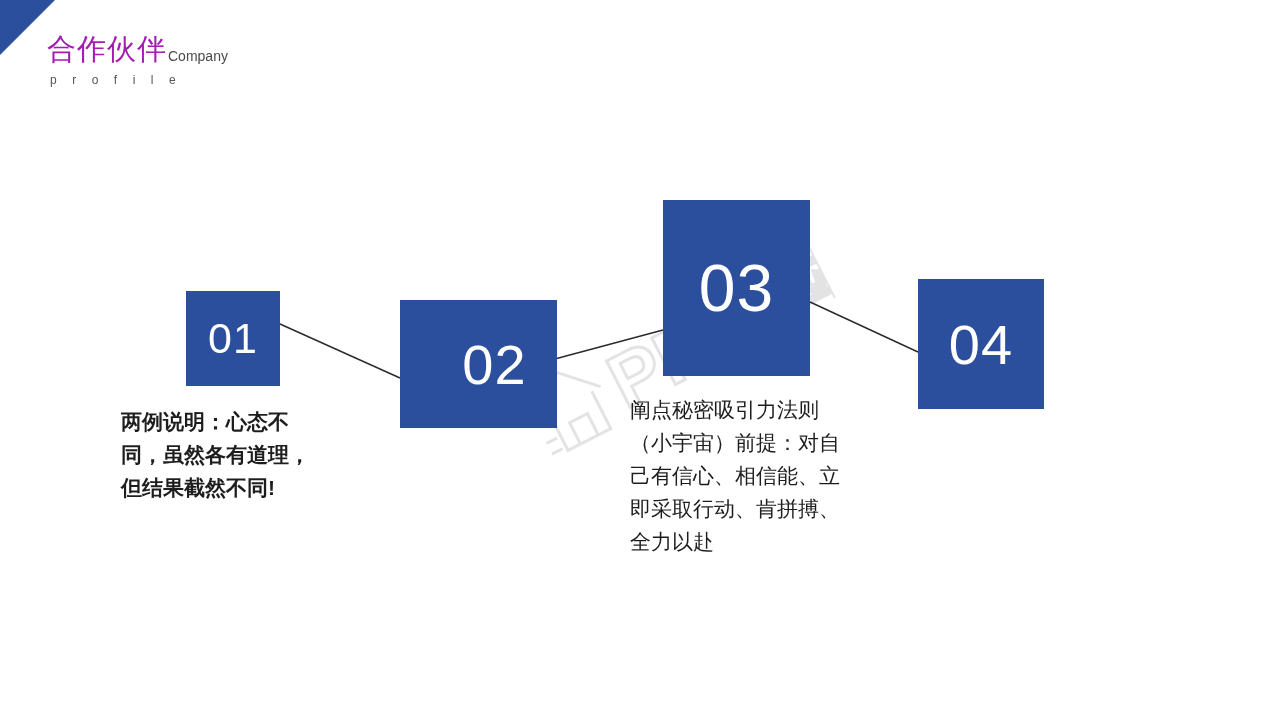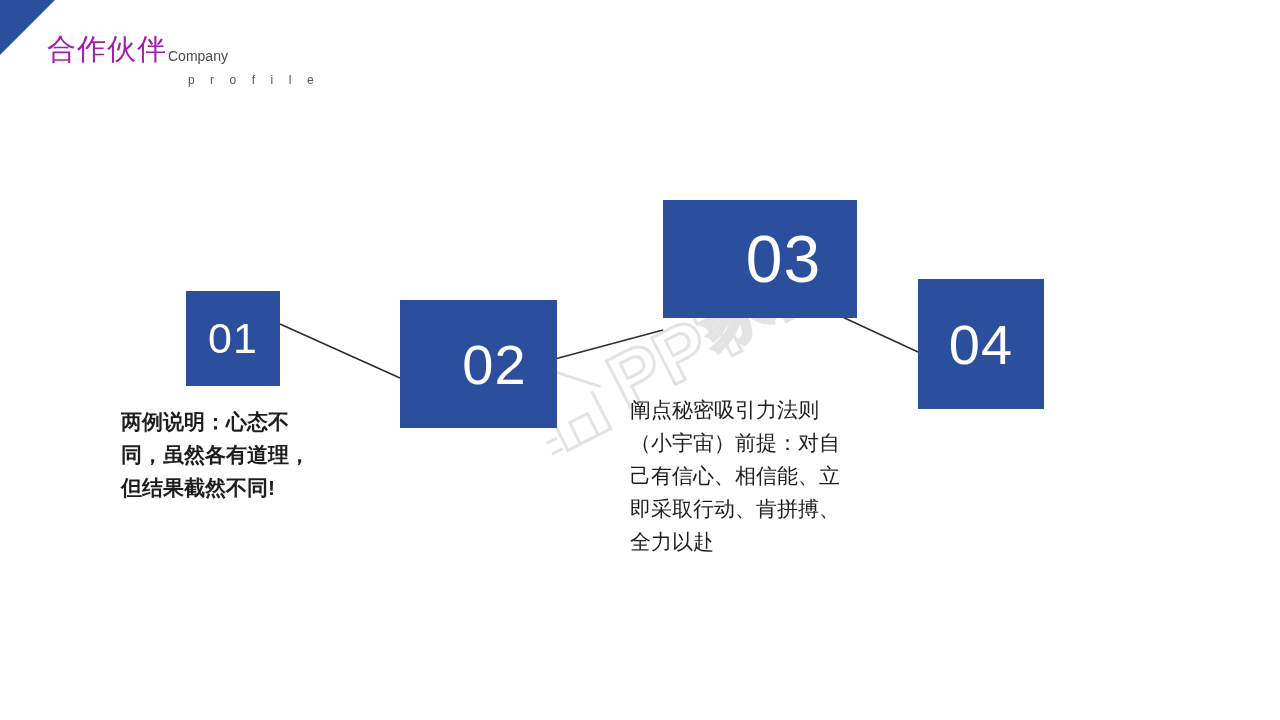--- a/index.html
+++ b/index.html
@@ -26,21 +26,21 @@
     font-size:29px;line-height:34px;color:#a21caf;
     letter-spacing:1px;font-weight:400;
     font-family:"Liberation Sans","DejaVu Sans",sans-serif;
   }
   .title-en{
     font-size:14px;line-height:16px;color:#4a4a4a;
     margin-left:1px;margin-bottom:2px;letter-spacing:0px;
   }
   .title-sub{
     margin-top:7px;margin-left:3px;
-    font-size:12px;color:#555;letter-spacing:15.5px;text-align:center;
+    font-size:12px;color:#555;letter-spacing:15.5px;
   }
 
   
   .watermark{
     position:absolute;left:520px;top:250px;
     width:330px;height:230px;
     transform:rotate(-27deg);
     transform-origin:50% 50%;
     pointer-events:none;
     opacity:.5;
@@ -51,21 +51,21 @@
   .step-box{
     position:absolute;
     background:#2B4F9C;
     color:#ffffff;
     display:flex;align-items:center;justify-content:center;
     font-weight:400;
     letter-spacing:1px;
   }
   .box1{left:186px;top:283px;width:94px;height:95px;font-size:43px;margin-top:8px;}
   .box2{left:400px;top:300px;width:125px;height:128px;font-size:56px;padding-left:32px;}
-  .box3{left:663px;top:200px;width:147px;height:118px;font-size:66px;padding-left:47px;}
+  .box3{left:663px;top:200px;width:147px;height:176px;font-size:66px;}
   .box4{left:918px;top:279px;width:126px;height:130px;font-size:56px;}
 
   
   .connectors{position:absolute;left:0;top:0;width:1280px;height:720px;pointer-events:none;}
 
   
   .desc{
     position:absolute;
     color:#1d1d1d;
     font-size:21px;

